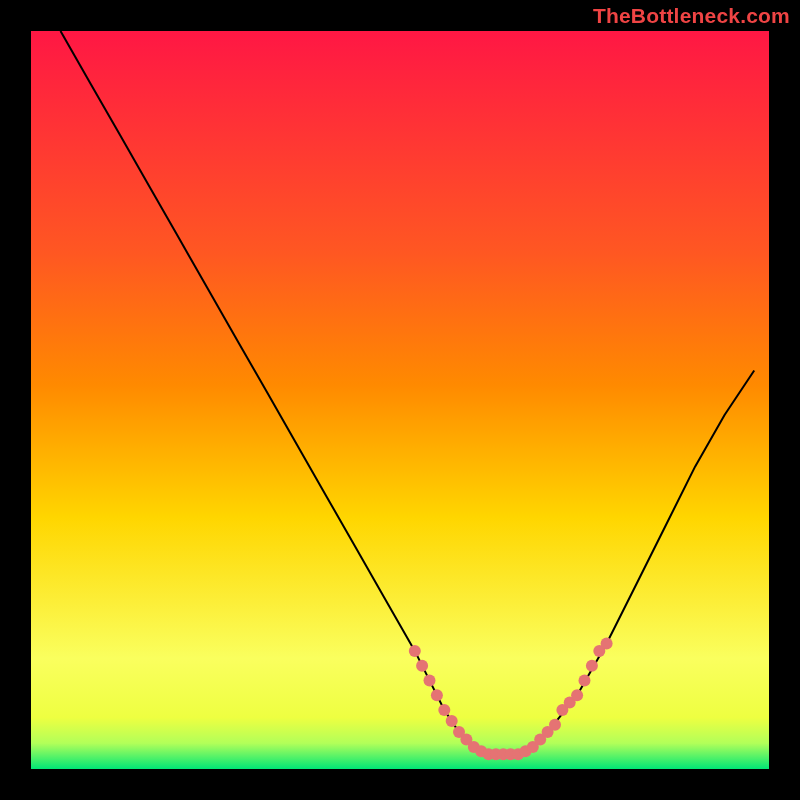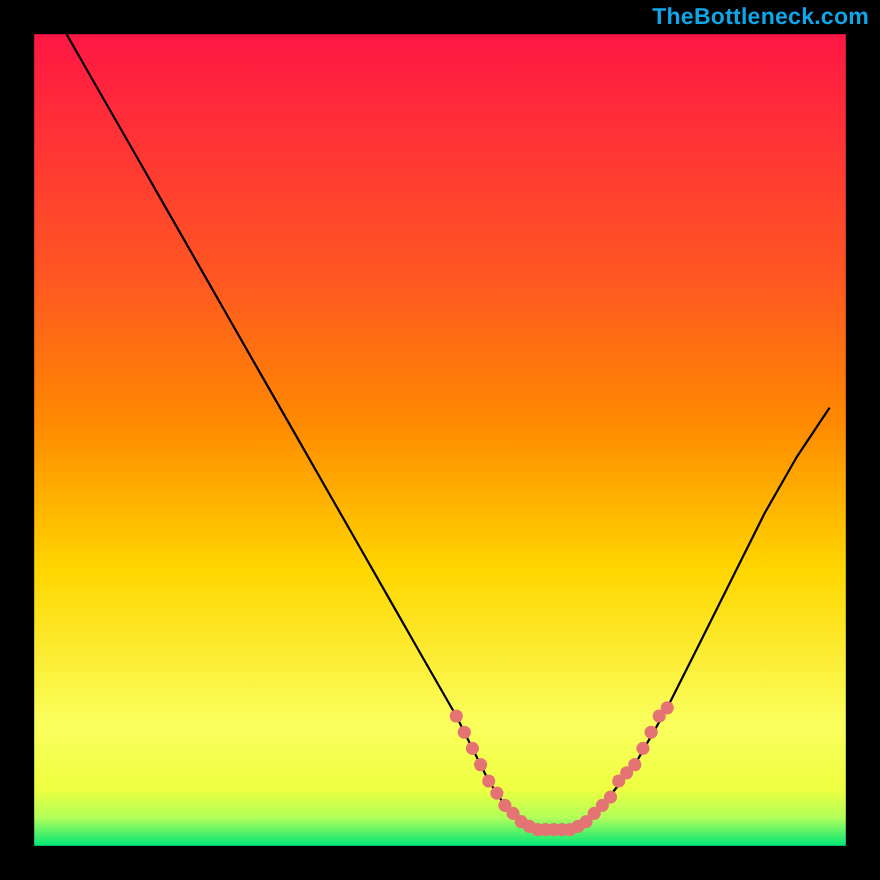--- a/index.html
+++ b/index.html
@@ -14,21 +14,21 @@
   .frame {
     position: absolute;
     left: 0; top: 0;
     width: 800px; height: 800px;
     background: #000;
   }
   .watermark {
     position: absolute;
     top: 4px;
     right: 10px;
-    color: #0ea5e9;
+    color: #ef4444;
     font-size: 21px;
     font-weight: bold;
     letter-spacing: 0.2px;
     z-index: 20;
   }
   svg {
     position: absolute;
     left: 0; top: 0;
   }
 </style>

